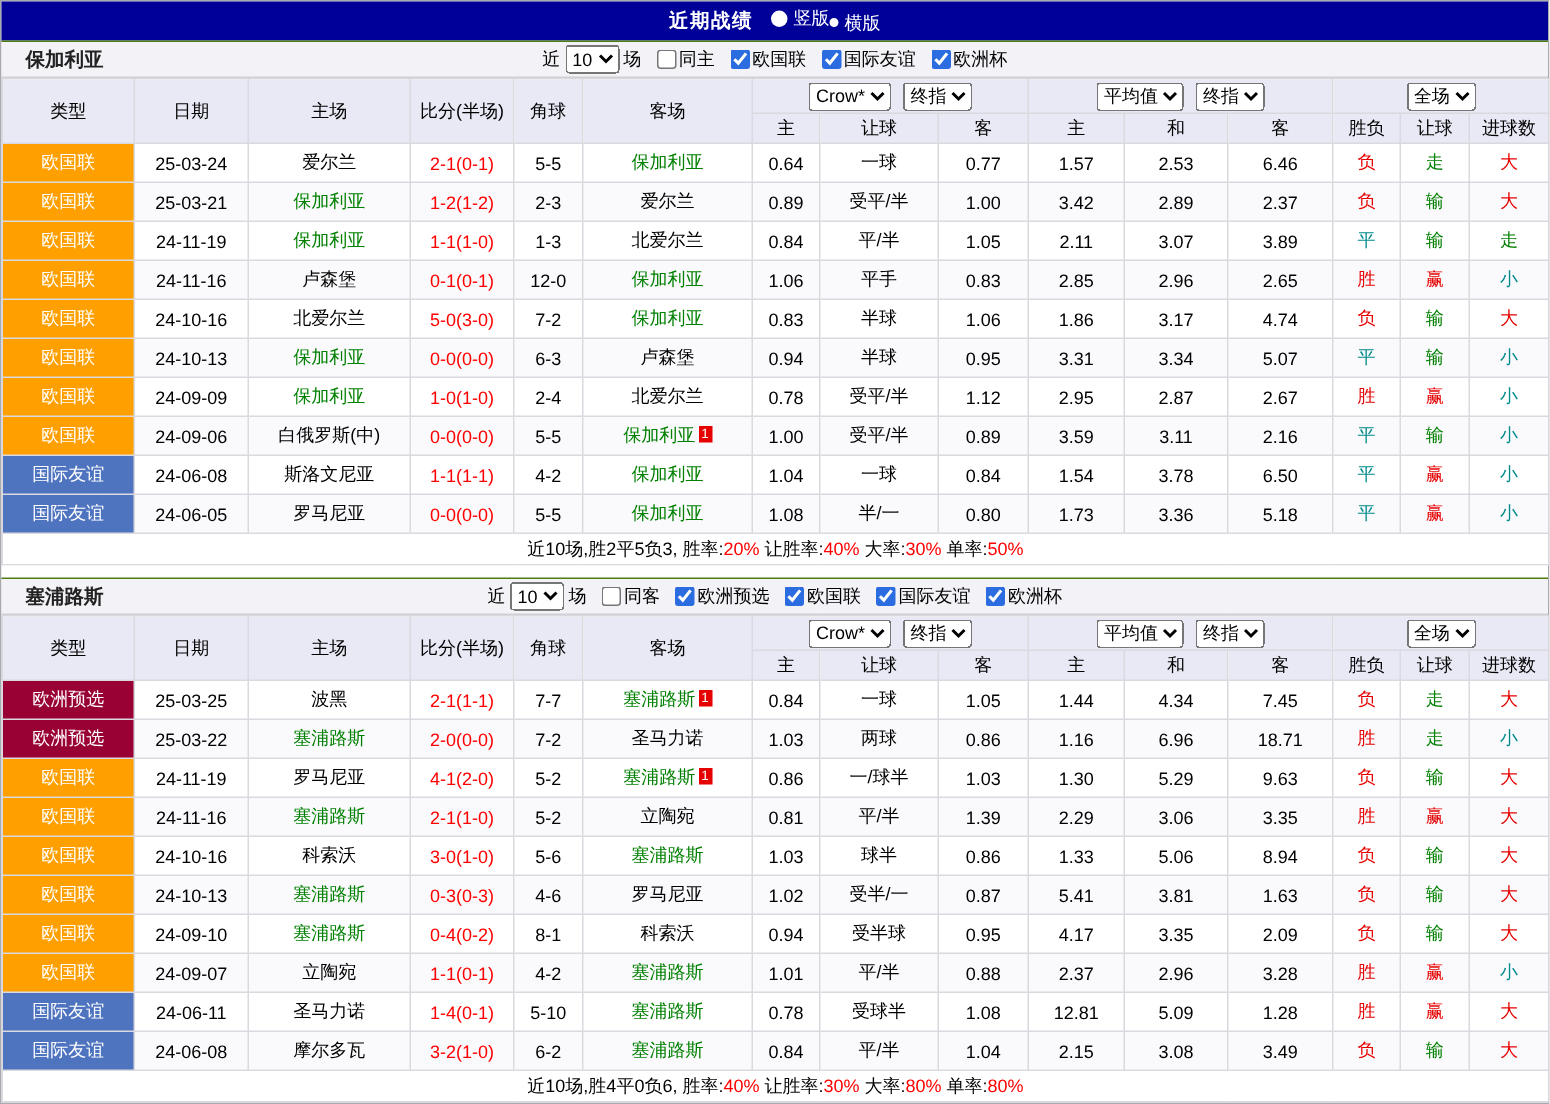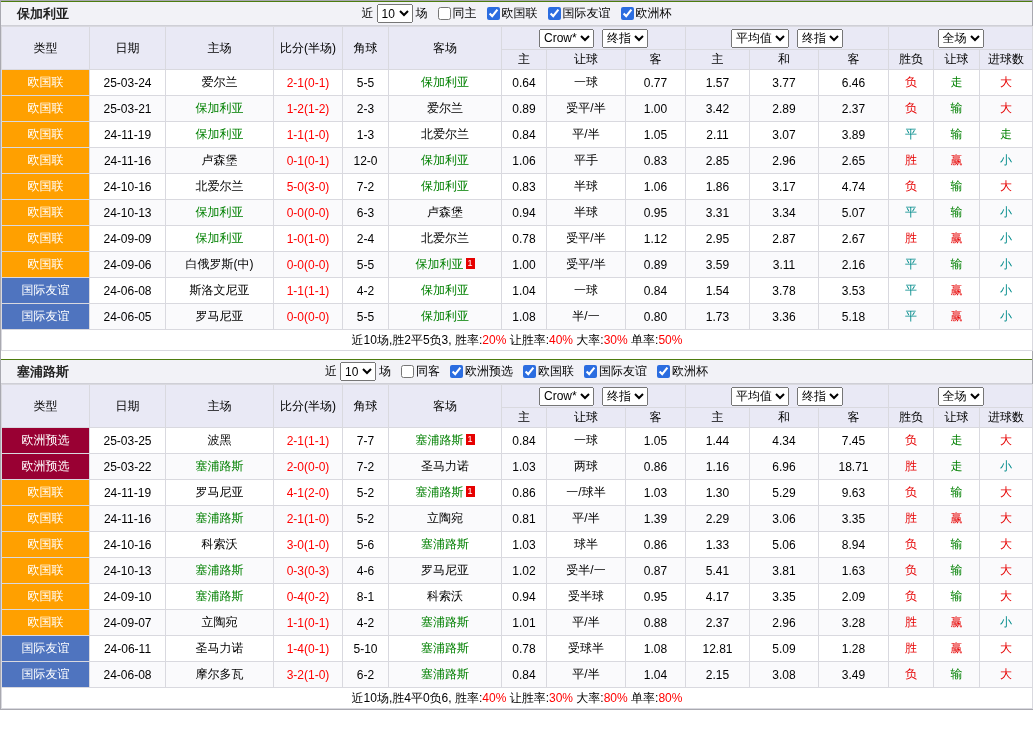--- a/index.html
+++ b/index.html
@@ -36,20 +36,30 @@
   .focus{color:#008000;}
   .badge{display:inline-block;background:#e60000;color:#fff;font-size:9px;line-height:11px;min-width:9px;padding:0 1px;margin-left:2px;vertical-align:2px;}
   td.summary{height:21px;background:#fff;color:#000;}
   td.summary .red{color:#ff0000;}
   .gap{height:8px;background:#fff;}
 </style>
 </head>
 <body>
 
 <div class="page">
+  <div class="titlebar">
+    <span class="tb-title">近期战绩</span>
+    <span id="tb-radios"><label class="tb-radio">
+          <span class="rdot"></span>
+          <span>竖版</span>
+        </label><label class="tb-radio">
+          <span class="rdot on"></span>
+          <span>横版</span>
+        </label></span>
+  </div>
   <div id="sections-root">
       <div class="section">
         <div class="sec-head">
           <span class="team-name">保加利亚</span>
           <span class="sec-controls">
             <span>近</span>
             <select><option>10</option></select>
             <span>场</span>
             <label class="cbl">
               <input type="checkbox" style="">
@@ -116,21 +126,21 @@
               <td class="typ" style="background: rgb(255, 160, 0);">欧国联</td>
               <td>25-03-24</td>
               <td><span class="">爱尔兰</span></td>
               <td class="score">2-1(0-1)</td>
               <td>5-5</td>
               <td><span class="focus">保加利亚</span></td>
               <td>0.64</td>
               <td>一球</td>
               <td>0.77</td>
               <td>1.57</td>
-              <td>3.77</td>
+              <td>2.53</td>
               <td>6.46</td>
               <td style="color: rgb(230, 0, 0);">负</td>
               <td style="color: rgb(0, 128, 0);">走</td>
               <td style="color: rgb(230, 0, 0);">大</td>
             </tr>
             <tr class="alt">
               <td class="typ" style="background: rgb(255, 160, 0);">欧国联</td>
               <td>25-03-21</td>
               <td><span class="focus">保加利亚</span></td>
               <td class="score">1-2(1-2)</td>
@@ -253,21 +263,21 @@
               <td>24-06-08</td>
               <td><span class="">斯洛文尼亚</span></td>
               <td class="score">1-1(1-1)</td>
               <td>4-2</td>
               <td><span class="focus">保加利亚</span></td>
               <td>1.04</td>
               <td>一球</td>
               <td>0.84</td>
               <td>1.54</td>
               <td>3.78</td>
-              <td>3.53</td>
+              <td>6.50</td>
               <td style="color: rgb(0, 139, 139);">平</td>
               <td style="color: rgb(230, 0, 0);">赢</td>
               <td style="color: rgb(0, 139, 139);">小</td>
             </tr>
             <tr class="alt">
               <td class="typ" style="background: rgb(79, 116, 191);">国际友谊</td>
               <td>24-06-05</td>
               <td><span class="">罗马尼亚</span></td>
               <td class="score">0-0(0-0)</td>
               <td>5-5</td>

